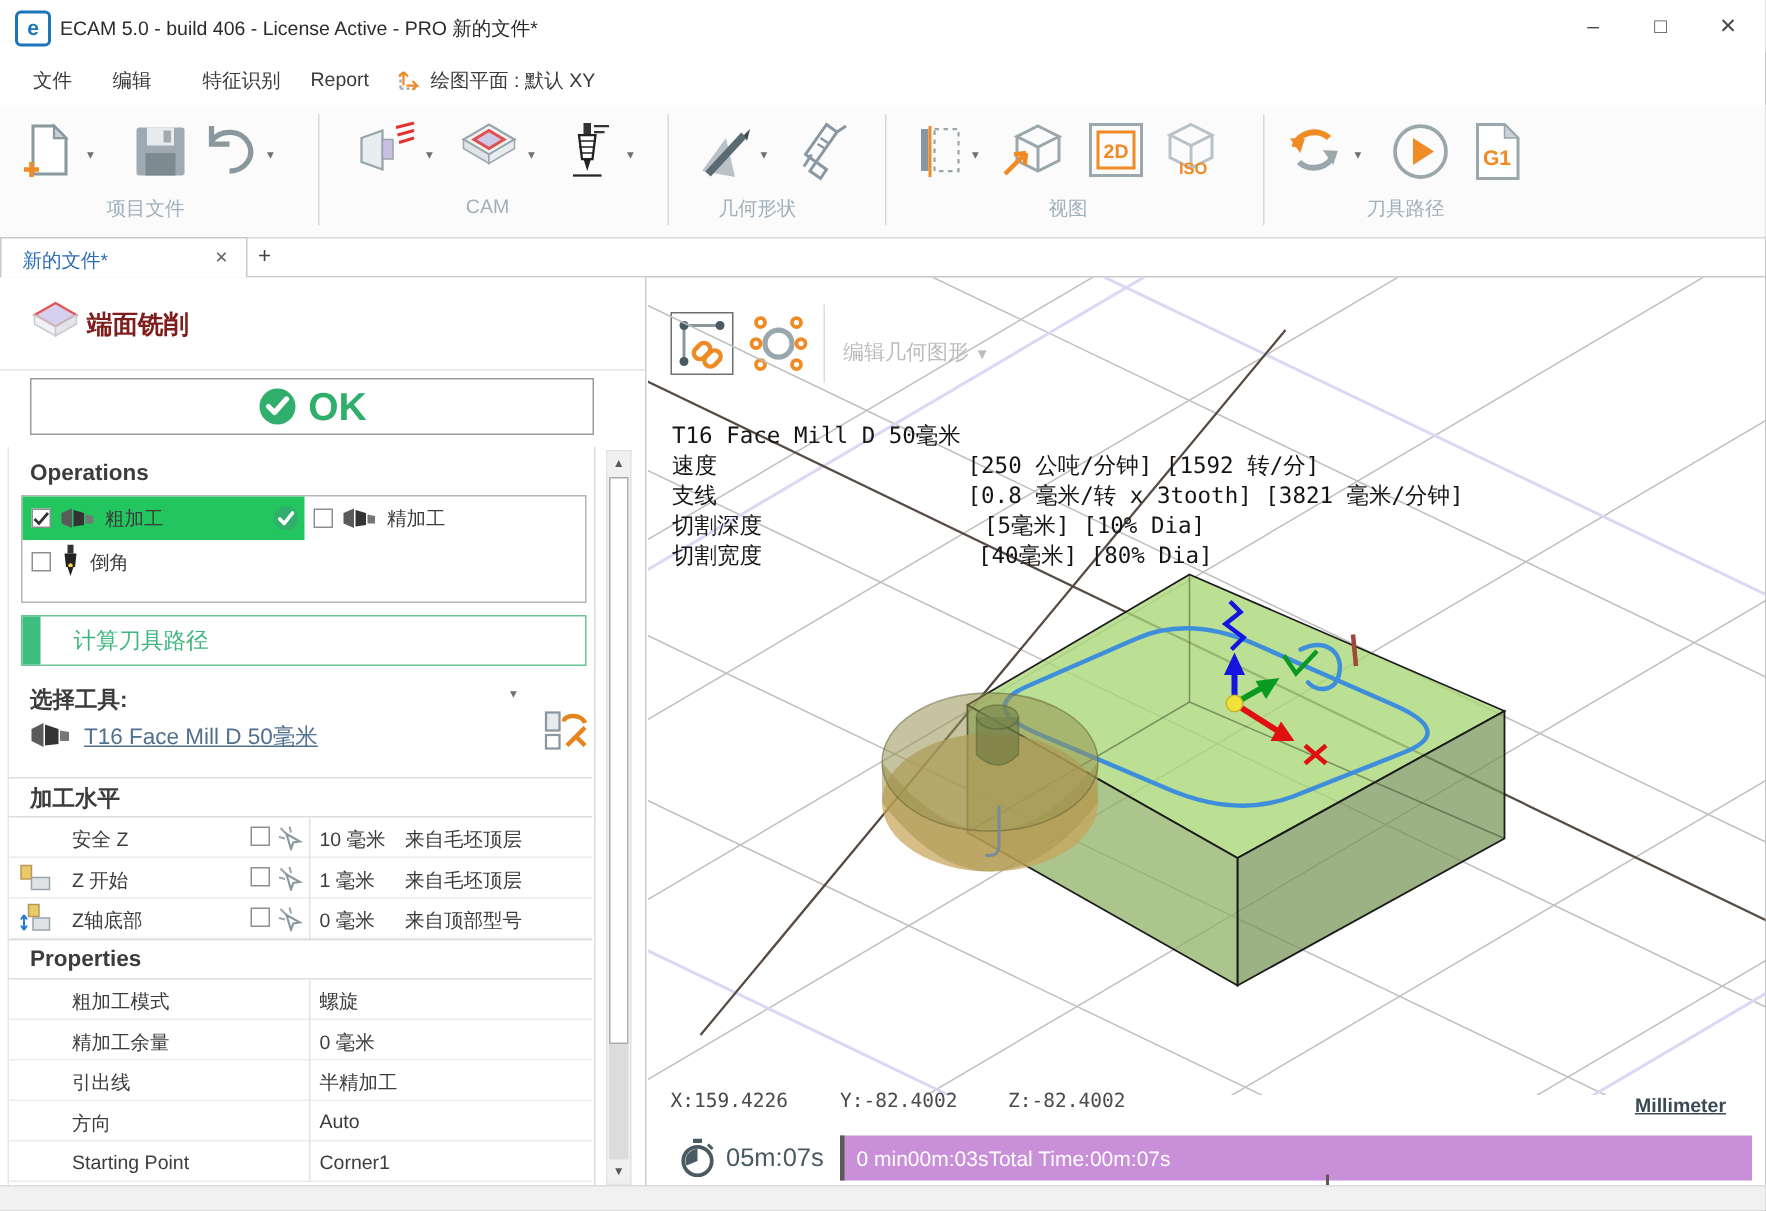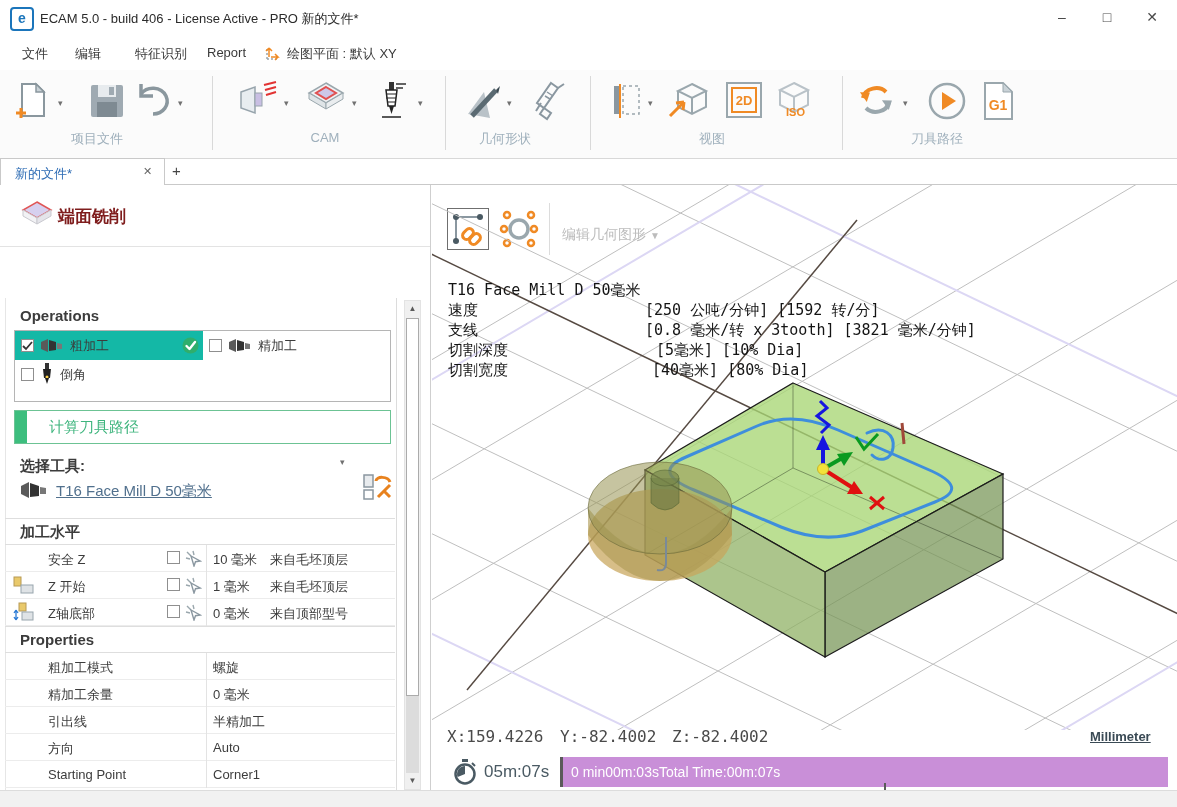--- a/index.html
+++ b/index.html
@@ -56,21 +56,21 @@
   
   .sbar{left:404px;top:300px;width:17px;height:490px;background:#f0f0f0;border:1px solid #e3e3e3;box-sizing:border-box;}
   .sarrow{left:0;width:15px;height:16px;text-align:center;font-size:8px;color:#5a5a5a;line-height:16px;background:#f0f0f0;}
   .sthumb{left:1px;top:17px;width:13px;height:378px;background:#fff;border:1px solid #ababab;box-sizing:border-box;}
   .strack{left:1px;top:395px;width:13px;height:78px;background:#dcdcdc;}
   
   .vbtn{top:208px;width:42px;height:42px;box-sizing:border-box;}
   .vdiv{left:549px;top:203px;width:1px;height:52px;background:#dcdcdc;}
   .editgeo{left:562px;top:226px;font-size:14px;color:#bcbcbc;}
   .ovl{font-size:15px;color:#141414;white-space:pre;}
-  .coords{top:727px;font-size:16px;color:#4a4a4a;}
+  .coords{top:727px;font-size:13px;color:#4a4a4a;}
   .mmlink{left:1090px;top:729px;font-size:13px;font-weight:bold;color:#3A4A55;text-decoration:underline;}
   .timetxt{left:484px;top:762px;font-size:17px;color:#4A5A63;}
   .pbar{left:560px;top:757px;width:608px;height:30px;background:#C98FD8;border-left:3px solid #5a5a5a;
         display:flex;align-items:center;box-sizing:border-box;
         color:#fff;font-size:14px;padding:0 8px;}
   .footer{left:0;top:790px;width:1177px;height:17px;background:#f1f1f1;border-top:1px solid #dcdcdc;box-sizing:border-box;}
 </style>
 </head>
 <body>
 
@@ -240,28 +240,35 @@
 
 <div class="abs lpanel">
   <svg class="abs" style="left:20px;top:15px" width="34" height="28">
     <polygon points="17,2 31,10 17,18 3,10" fill="#D6D0EF" stroke="#E05555" stroke-width="1.5"></polygon>
     <path d="M3,10 L17,18 L17,24 L3,16 Z" fill="#f2f2f5" stroke="#c9c9cf"></path>
     <path d="M31,10 L17,18 L17,24 L31,16 Z" fill="#e4e4ea" stroke="#c9c9cf"></path>
   </svg>
   <div class="abs ptitle">端面铣削</div>
   <div class="abs hdrline"></div>
 
+  <div class="abs okbtn">
+    <svg width="26" height="26">
+        <circle cx="13" cy="13" r="12" fill="#2FAE6C"></circle>
+        <polyline points="7,13 11,17 19,8" fill="none" stroke="#fff" stroke-width="3.5" stroke-linecap="round" stroke-linejoin="round"></polyline>
+      </svg>
+    <span class="oktext">OK</span>
+  </div>
 
   <div class="abs scrollwrap"></div>
 
   <div class="abs sechdr" style="left:20px;top:122px">Operations</div>
 
   <div class="abs opsbox">
     <div style="display:flex">
-      <div class="opcell" style="width:190px;background:#14b8a6">
+      <div class="opcell" style="width:190px;background:#22c55e">
         <span class="chk">
             <svg width="13" height="13" style="position:absolute;left:-1px;top:-1px">
               <polyline points="2,7 5,10 11,3" fill="none" stroke="#333" stroke-width="1.8"></polyline>
             </svg>
           </span>
         <svg width="24" height="15">
             <polygon points="1,4 8,1 8,14 1,11" fill="#5a5a5a"></polygon>
             <polygon points="9,2 16,4 16,12 9,13" fill="#333"></polygon>
             <polygon points="17,5 22,6 22,11 17,11" fill="#777"></polygon>
           </svg>

